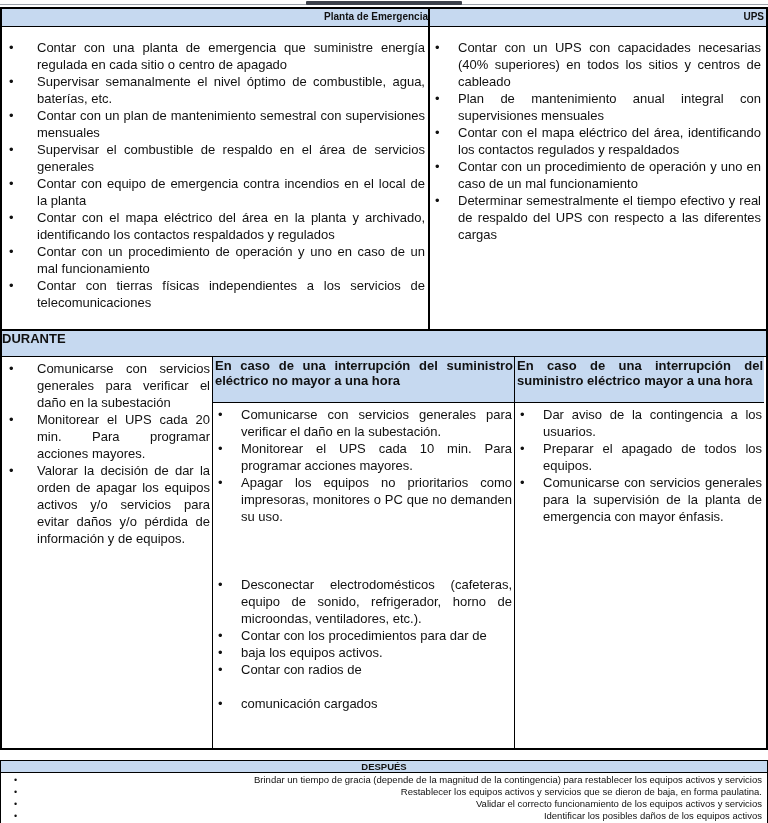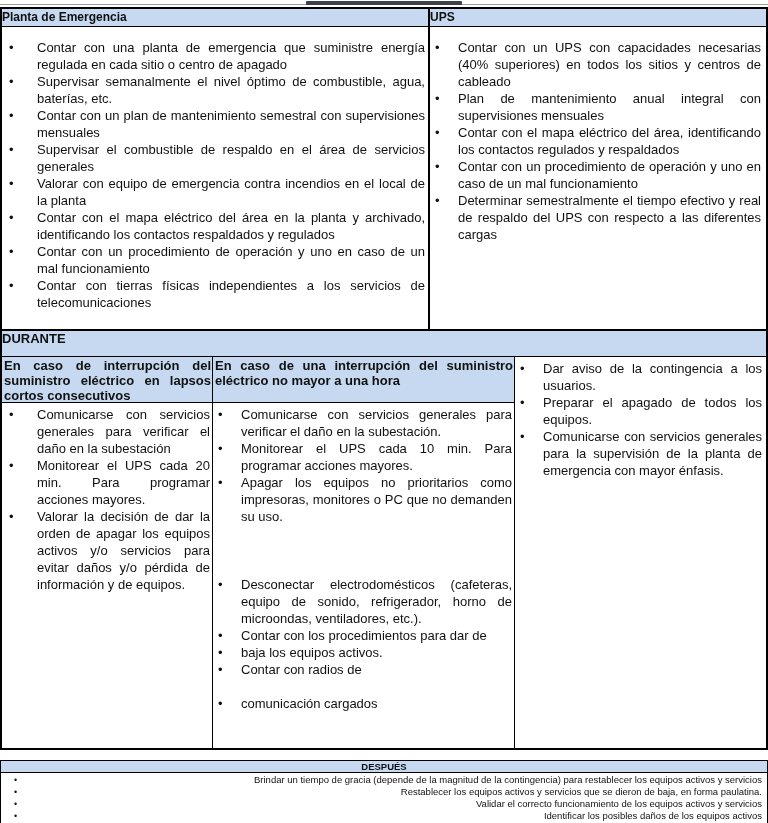--- a/index.html
+++ b/index.html
@@ -12,21 +12,21 @@
 
   
   .top-sliver { height:7px; position:relative; }
   .sliver-line { position:absolute; top:4px; left:0; right:0; height:1px; background:#9aa0a8; }
   .sliver-frag { position:absolute; top:1px; left:50%; transform:translateX(-50%);
                  width:156px; height:4px; background:#3c414b; border-radius:1px; }
 
   .main-table { border:2px solid #000; background:#fff; }
 
   .hdr-row { display:flex; background:var(--hdr-bg,#c6d9f0); border-bottom:1px solid #000; }
-  .hdr-cell { height:17px; line-height:16px; font-size:12px; font-weight:bold; text-align:left; }
+  .hdr-cell { height:17px; line-height:16px; font-size:10px; font-weight:bold; text-align:right; }
   .c-left  { width:428px; border-right:2px solid #000; }
   .c-right { width:334px; }
 
   .body-row { display:flex; }
   .body-cell { min-height:302px; padding:12px 2px 2px 1px; font-size:13px; line-height:17px; }
 
   .li { display:flex; }
   .li .bullet { flex:none; font-size:13px; }
   .ind-w .bullet { width:34px; padding-left:6px; }
   .ind-n .bullet { width:27px; padding-left:4px; }
@@ -82,21 +82,21 @@
           <div class="li">
             <span class="bullet">•</span>
             <span class="li-text">Contar con un plan de mantenimiento semestral con supervisiones mensuales</span>
           </div>
           <div class="li">
             <span class="bullet">•</span>
             <span class="li-text">Supervisar el combustible de respaldo en el área de servicios generales</span>
           </div>
           <div class="li">
             <span class="bullet">•</span>
-            <span class="li-text">Valorar con equipo de emergencia contra incendios en el local de la planta</span>
+            <span class="li-text">Contar con equipo de emergencia contra incendios en el local de la planta</span>
           </div>
           <div class="li">
             <span class="bullet">•</span>
             <span class="li-text">Contar con el mapa eléctrico del área en la planta y archivado, identificando los contactos respaldados y regulados</span>
           </div>
           <div class="li">
             <span class="bullet">•</span>
             <span class="li-text">Contar con un procedimiento de operación y uno en caso de un mal funcionamiento</span>
           </div>
           <div class="li">
@@ -125,21 +125,20 @@
             <span class="bullet">•</span>
             <span class="li-text">Determinar semestralmente el tiempo efectivo y real de respaldo del UPS con respecto a las diferentes cargas</span>
           </div>
         </div>
     </div>
 
     <div class="durante-row">DURANTE</div>
 
     <div class="durante-cols">
       <div class="dcol dcol1">
-        <div class="dcol-hdr">En caso de interrupción del suministro eléctrico en lapsos cortos consecutivos</div>
         <div class="dcol-body ind-w">
             <div class="li">
               <span class="bullet">•</span>
               <span class="li-text">Comunicarse con servicios generales para verificar el daño en la subestación</span>
             </div>
             <div class="li">
               <span class="bullet">•</span>
               <span class="li-text">Monitorear el UPS cada 20 min. Para programar acciones mayores.</span>
             </div>
             <div class="li">
@@ -195,20 +194,21 @@
               <span class="bullet"></span>
               <span class="li-text"></span>
             </div>
             <div class="li">
               <span class="bullet">•</span>
               <span class="li-text">comunicación cargados</span>
             </div>
           </div>
       </div>
       <div class="dcol dcol3">
+        <div class="dcol-hdr">En caso de una interrupción del suministro eléctrico mayor a una hora</div>
         <div class="dcol-body ind-n">
             <div class="li">
               <span class="bullet">•</span>
               <span class="li-text">Dar aviso de la contingencia a los usuarios.</span>
             </div>
             <div class="li">
               <span class="bullet">•</span>
               <span class="li-text">Preparar el apagado de todos los equipos.</span>
             </div>
             <div class="li">

